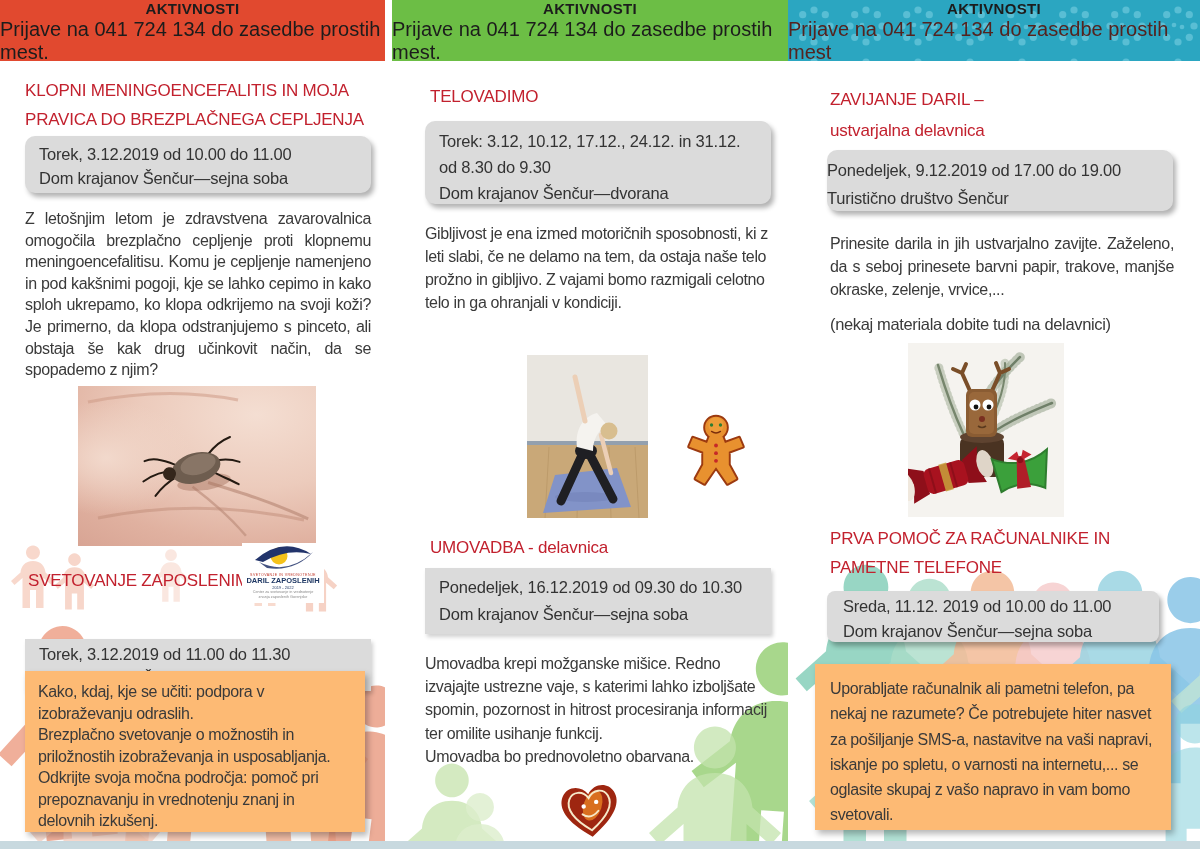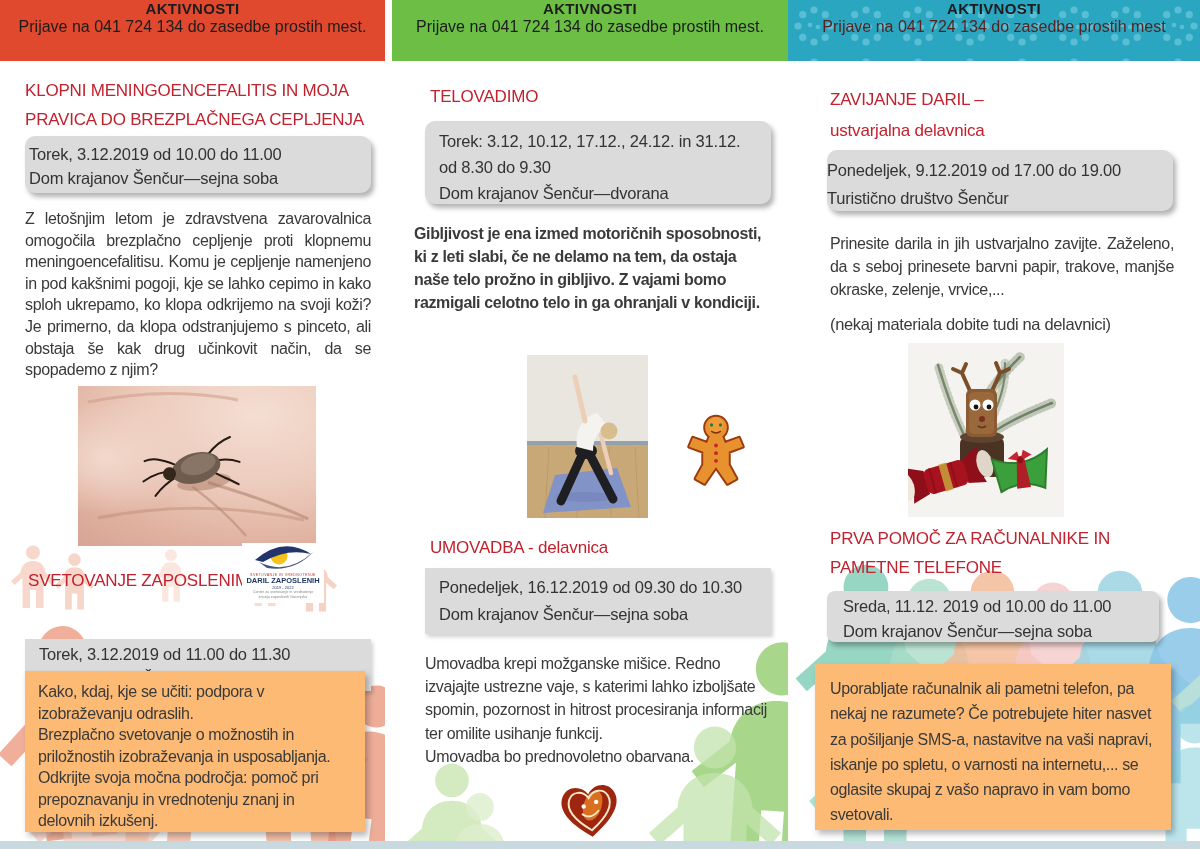--- a/index.html
+++ b/index.html
@@ -6,50 +6,50 @@
   .page{position:relative;width:1200px;height:849px;background:#ffffff;overflow:hidden;
         font-family:"Liberation Sans",sans-serif;color:#3a3a3a;}
   .bg{position:absolute;left:0;top:0;z-index:0;}
   
   .hdr{position:absolute;top:0;height:61px;z-index:3;display:flex;flex-direction:column;
        align-items:center;justify-content:flex-start;padding-bottom:3px;box-sizing:border-box;}
   .hdr1{left:0;width:385px;background:#E1492F;}
   .hdr2{left:392px;width:396px;background:#6CBE45;}
   .hdr3{left:788px;width:412px;background:#2BA6C1;}
   .hdr-title{font-size:15px;font-weight:bold;color:#1c1c1c;letter-spacing:.3px;position:relative;z-index:2;}
-  .hdr-note{font-size:16px;color:#1c1c1c;margin-top:1px;position:relative;z-index:2;}
+  .hdr-note{font-size:20px;color:#1c1c1c;margin-top:1px;position:relative;z-index:2;}
   .hdr3 .hdr-note{color:#54231f;}
   .hdr-pattern{position:absolute;left:0;top:0;z-index:1;}
   
   .abs{position:absolute;z-index:2;box-sizing:border-box;}
   .title{color:#C2212E;font-weight:normal;font-size:17px;letter-spacing:-0.2px;line-height:29px;margin:0;}
   .pl{white-space:pre-line;}
   .graybox{background:#DBDBDB;color:#333;font-size:16.5px;letter-spacing:-0.2px;}
   .round{border-radius:10px;box-shadow:3px 4px 5px rgba(0,0,0,.30);}
   .sq{border-radius:0;box-shadow:2px 3px 4px rgba(0,0,0,.18);}
   .body{font-size:16px;letter-spacing:-0.35px;line-height:21.6px;margin:0;color:#3a3a3a;}
   .just{text-align:justify;}
   .whitebox{background:#fdba74;box-shadow:3px 4px 6px rgba(0,0,0,.28);}
   .photo{overflow:hidden;}
   
   .c1-t1{left:25px;top:76px;width:340px;}
-  .c1-b1{left:25px;top:136px;width:346px;height:57px;padding:6px 4px;line-height:24px;}
+  .c1-b1{left:25px;top:136px;width:346px;height:57px;padding:6px 14px;line-height:24px;}
   .c1-p1{left:25px;top:208px;width:346px;}
   .c1-ph{left:78px;top:386px;width:238px;height:160px;background:
      radial-gradient(60% 60% at 12% 45%, #f2d9cc 0%, rgba(242,217,204,0) 60%),
      radial-gradient(130% 120% at 75% 18%, #f4ded2 0%, #eccbbc 38%, #e0b1a0 68%, #d49e8e 100%);}
   .c1-t2{left:28px;top:566px;width:240px;}
   .c1-logo{left:242px;top:543px;width:82px;height:60px;background:#fff;}
   .c1-b2{left:25px;top:619px;width:346px;height:52px;padding:3px 14px;line-height:24px;margin-top:20px;}
   .c1-w{left:25px;top:671px;width:340px;height:161px;padding:10px 13px;font-size:16px;
         letter-spacing:-0.35px;line-height:21.5px;}
   
   .c2-t1{left:430px;top:82px;width:300px;}
   .c2-b1{left:425px;top:121px;width:346px;height:83px;padding:7px 14px;line-height:26px;}
-  .c2-p1{left:414px;top:222px;width:352px;line-height:23px;font-weight:bold;}
+  .c2-p1{left:425px;top:222px;width:352px;line-height:23px;}
   .c2-yoga{left:527px;top:355px;width:121px;height:163px;}
   .c2-ginger{left:684px;top:410px;width:64px;height:85px;}
   .c2-t2{left:430px;top:533px;width:300px;}
   .c2-b2{left:425px;top:568px;width:346px;height:66px;padding:6px 14px;line-height:27px;}
   .c2-p2{left:425px;top:652px;width:350px;line-height:23.2px;}
   .c2-heart{left:557px;top:780px;width:66px;height:62px;}
   
   .c3-t1{left:830px;top:84px;width:330px;line-height:31px;}
   .c3-b1{left:827px;top:150px;width:346px;height:61px;padding:6px 0;line-height:28px;}
   .c3-p1{left:830px;top:232px;width:344px;line-height:23px;}

